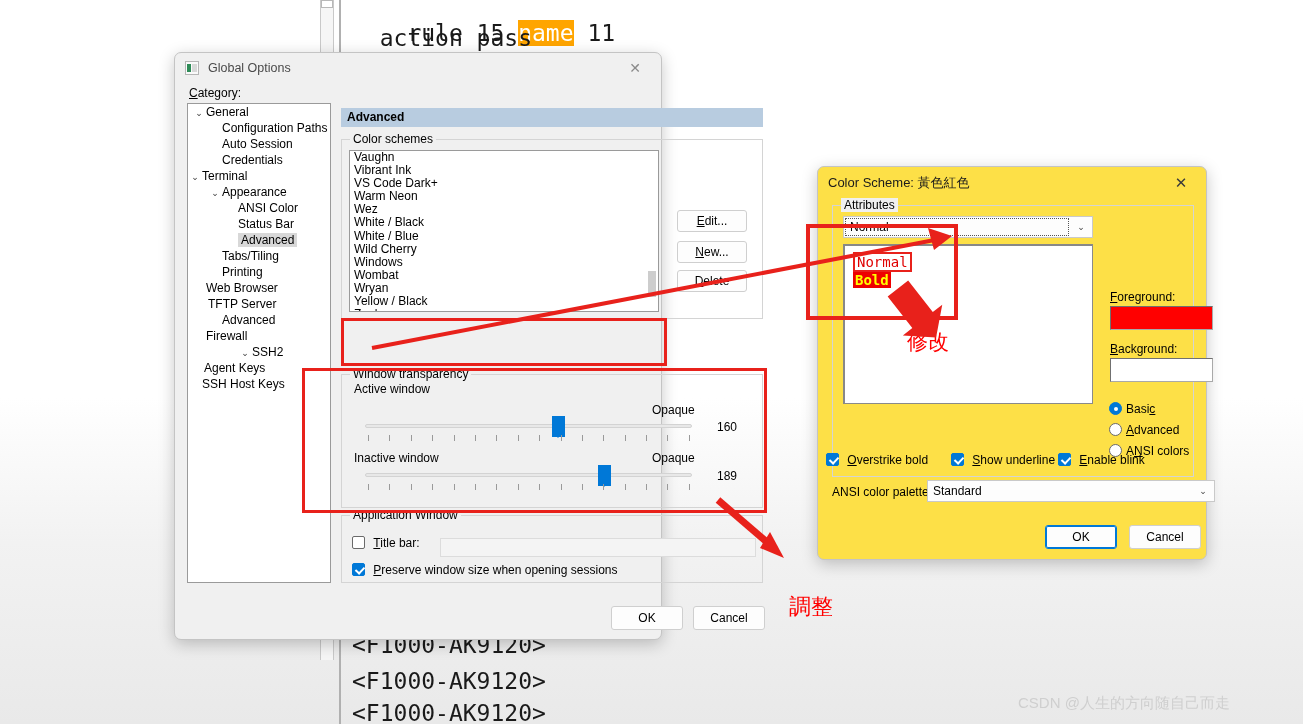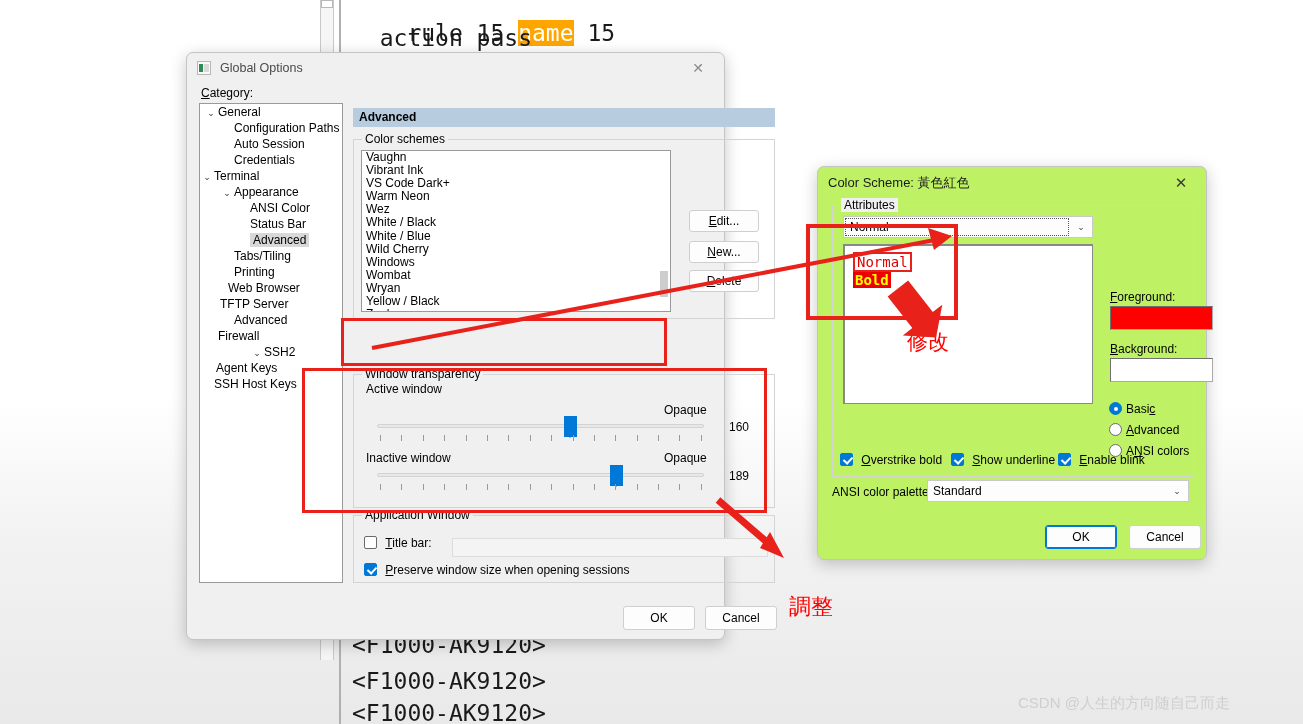--- a/index.html
+++ b/index.html
@@ -21,21 +21,21 @@
   .term-divider { position:absolute; left:339px; top:0; width:2px; height:724px; background:#b0b0b0; }
   .term-text {
     position:absolute; left:352px;
     font-family:"DejaVu Sans Mono", monospace;
     font-size:23px; color:#1a1a1a; white-space:pre; letter-spacing:0px;
   }
   .hl-orange { background:#ffa500; color:#ffffff; }
 
   
   #global-options {
-    position:absolute; left:186px; top:52px; width:539px; height:588px;
+    position:absolute; left:174px; top:52px; width:488px; height:588px;
     background:#f0f0f0;
     border:1px solid #c4c4c4; border-radius:7px;
     box-shadow:0 4px 16px rgba(0,0,0,0.22);
   }
   #go-titlebar { height:30px; display:flex; align-items:center; padding:0 4px 0 10px; border-radius:7px 7px 0 0;}
   #go-icon { width:14px; height:14px; margin-right:9px; display:inline-block; position:relative;}
   #go-title { font-size:12.5px; color:#4a4a4a; flex:1; }
   #go-close { width:44px; height:29px; display:flex; align-items:center; justify-content:center; color:#8a8a8a; font-size:14px; }
 
   .lbl { font-size:12px; color:#000; }
@@ -93,21 +93,21 @@
   .cb.checked:after { content:""; position:absolute; left:3.5px; top:1px; width:4px; height:7px;
       border:solid #fff; border-width:0 2px 2px 0; transform:rotate(43deg);}
   #titlebar-input { position:absolute; left:98px; top:22px; width:316px; height:19px; background:#f4f4f4; border:1px solid #dcdcdc;}
 
   #go-ok     { position:absolute; left:436px; top:553px; width:72px; height:24px;}
   #go-cancel { position:absolute; left:518px; top:553px; width:72px; height:24px;}
 
   
   #color-scheme {
     position:absolute; left:817px; top:166px; width:390px; height:394px;
-    background:#bef264; border:1px solid #c4c4c4; border-radius:7px;
+    background:#fde047; border:1px solid #c4c4c4; border-radius:7px;
     box-shadow:0 4px 16px rgba(0,0,0,0.22);
   }
   #cs-titlebar { height:32px; display:flex; align-items:center; padding:0 4px 0 10px;}
   #cs-title { font-size:13px; color:#1b1b1b; flex:1; }
   #cs-close { width:42px; height:30px; display:flex; align-items:center; justify-content:center; color:#3a3a3a; font-size:15px;}
 
   #grp-attr { left:14px; top:38px; width:362px; height:272px; }
   #attr-combo {
     position:absolute; left:10px; top:10px; width:250px; height:22px;
     background:#fdfdfd; border:1px solid #c9c9c9; font-size:12px; display:flex; align-items:center;
@@ -128,21 +128,21 @@
   #bg-label { position:absolute; left:277px; top:136px; font-size:12px;}
   #bg-swatch{ position:absolute; left:277px; top:152px; width:103px; height:24px; background:#ffffff; border:1px solid #707070; border-right-color:#a9a9a9; border-bottom-color:#a9a9a9;}
 
   .radio { display:inline-block; width:13px; height:13px; border:1px solid #6a6a6a; border-radius:50%; background:#fff; vertical-align:-2px; margin-right:4px;}
   .radio.on { border-color:#0078d7; background:#0078d7; position:relative;}
   .radio.on:after{ content:""; position:absolute; left:3.5px; top:3.5px; width:4px; height:4px; border-radius:50%; background:#fff;}
   .radio-row { position:absolute; left:276px; font-size:12px; }
 
   .cbrow { position:absolute; font-size:12px; }
   #ansi-label { position:absolute; left:14px; top:318px; font-size:12px;}
-  #ansi-select { position:absolute; left:109px; top:313px; width:262px; height:22px; background:#fdfdfd; border:1px solid #c9c9c9;
+  #ansi-select { position:absolute; left:109px; top:313px; width:288px; height:22px; background:#fdfdfd; border:1px solid #c9c9c9;
      font-size:12px; display:flex; align-items:center;}
   #ansi-select-text { flex:1; padding-left:5px;}
   #ansi-arrow { width:22px; text-align:center; color:#444; font-size:9px;}
 
   #cs-ok { position:absolute; left:227px; top:358px; width:72px; height:24px; border:1px solid #0078d7; box-shadow:0 0 0 1px #0078d7 inset;}
   #cs-cancel { position:absolute; left:311px; top:358px; width:72px; height:24px;}
 
   
   .anno { position:absolute; pointer-events:none; }
   #anno-box-list   { left:341px; top:318px; width:326px; height:48px; border:3px solid #e8211b;}
@@ -153,21 +153,21 @@
 </style>
 </head>
 <body>
 
 <div id="bg-terminal">
   <div class="term-scroll-outer"></div>
   <div class="term-scroll-thumb"></div>
   <div class="term-divider"></div>
 
   <div class="term-text" style="top:-6px;">
-    <span>rule 15 </span><span class="hl-orange">name</span><span> 15</span>
+    <span>rule 15 </span><span class="hl-orange">name</span><span> 11</span>
   </div>
   <div class="term-text" style="top:25px;">  action pass</div>
 
   <div class="term-text" style="top:632px;">&lt;F1000-AK9120&gt;</div>
   <div class="term-text" style="top:668px;">&lt;F1000-AK9120&gt;</div>
   <div class="term-text" style="top:700px;">&lt;F1000-AK9120&gt;</div>
 </div>
 
 <div id="global-options">
 
@@ -192,21 +192,21 @@
       <div class="tree-row" style="padding-left: 20px;"><span class="tree-chev"></span><span class="tree-label">Configuration Paths</span></div>
       <div class="tree-row" style="padding-left: 20px;"><span class="tree-chev"></span><span class="tree-label">Auto Session</span></div>
       <div class="tree-row" style="padding-left: 20px;"><span class="tree-chev"></span><span class="tree-label">Credentials</span></div>
       <div class="tree-row" style="padding-left: 0;"><span class="tree-chev">⌄</span><span class="tree-label">Terminal</span></div>
       <div class="tree-row" style="padding-left: 20px;"><span class="tree-chev">⌄</span><span class="tree-label">Appearance</span></div>
       <div class="tree-row" style="padding-left: 36px;"><span class="tree-chev"></span><span class="tree-label">ANSI Color</span></div>
       <div class="tree-row" style="padding-left: 36px;"><span class="tree-chev"></span><span class="tree-label">Status Bar</span></div>
       <div class="tree-row" style="padding-left: 36px;"><span class="tree-chev"></span><span class="tree-label sel">Advanced</span></div>
       <div class="tree-row" style="padding-left: 20px;"><span class="tree-chev"></span><span class="tree-label">Tabs/Tiling</span></div>
       <div class="tree-row" style="padding-left: 20px;"><span class="tree-chev"></span><span class="tree-label">Printing</span></div>
-      <div class="tree-row" style="padding-left: 14px;"><span class="tree-chev"></span><span class="tree-label">Web Browser</span></div>
+      <div class="tree-row" style="padding-left: 4px;"><span class="tree-chev"></span><span class="tree-label">Web Browser</span></div>
       <div class="tree-row" style="padding-left: 6px;"><span class="tree-chev"></span><span class="tree-label">TFTP Server</span></div>
       <div class="tree-row" style="padding-left: 20px;"><span class="tree-chev"></span><span class="tree-label">Advanced</span></div>
       <div class="tree-row" style="padding-left: 4px;"><span class="tree-chev"></span><span class="tree-label">Firewall</span></div>
       <div class="tree-row" style="padding-left: 4px; margin-left: 46px;"><span class="tree-chev">⌄</span><span class="tree-label">SSH2</span></div>
       <div class="tree-row" style=""><span class="tree-chev"></span><span class="tree-label">Agent Keys</span></div>
       <div class="tree-row" style="padding-left: 0;"><span class="tree-chev"></span><span class="tree-label">SSH Host Keys</span></div>
     </div>
 
   <div id="pane-header">Advanced</div>
 
@@ -341,21 +341,21 @@
       <span class="radio on"></span><span>Basi<span class="u">c</span></span>
     </div>
     <div class="radio-row" style="top:217px;">
       <span class="radio"></span><span><span class="u">A</span>dvanced</span>
     </div>
     <div class="radio-row" style="top:238px;">
       <span class="radio"></span><span>A<span class="u">N</span>SI colors</span>
     </div>
   </div>
 
-  <div class="cbrow" style="left:22px; top:286px;">
+  <div class="cbrow" style="left:8px; top:286px;">
     <span class="cb checked"></span>
     <span style="margin-left:5px;"><span class="u">O</span>verstrike bold</span>
   </div>
   <div class="cbrow" style="left:133px; top:286px;">
     <span class="cb checked"></span>
     <span style="margin-left:5px;"><span class="u">S</span>how underline</span>
   </div>
   <div class="cbrow" style="left:240px; top:286px;">
     <span class="cb checked"></span>
     <span style="margin-left:5px;"><span class="u">E</span>nable blink</span>

